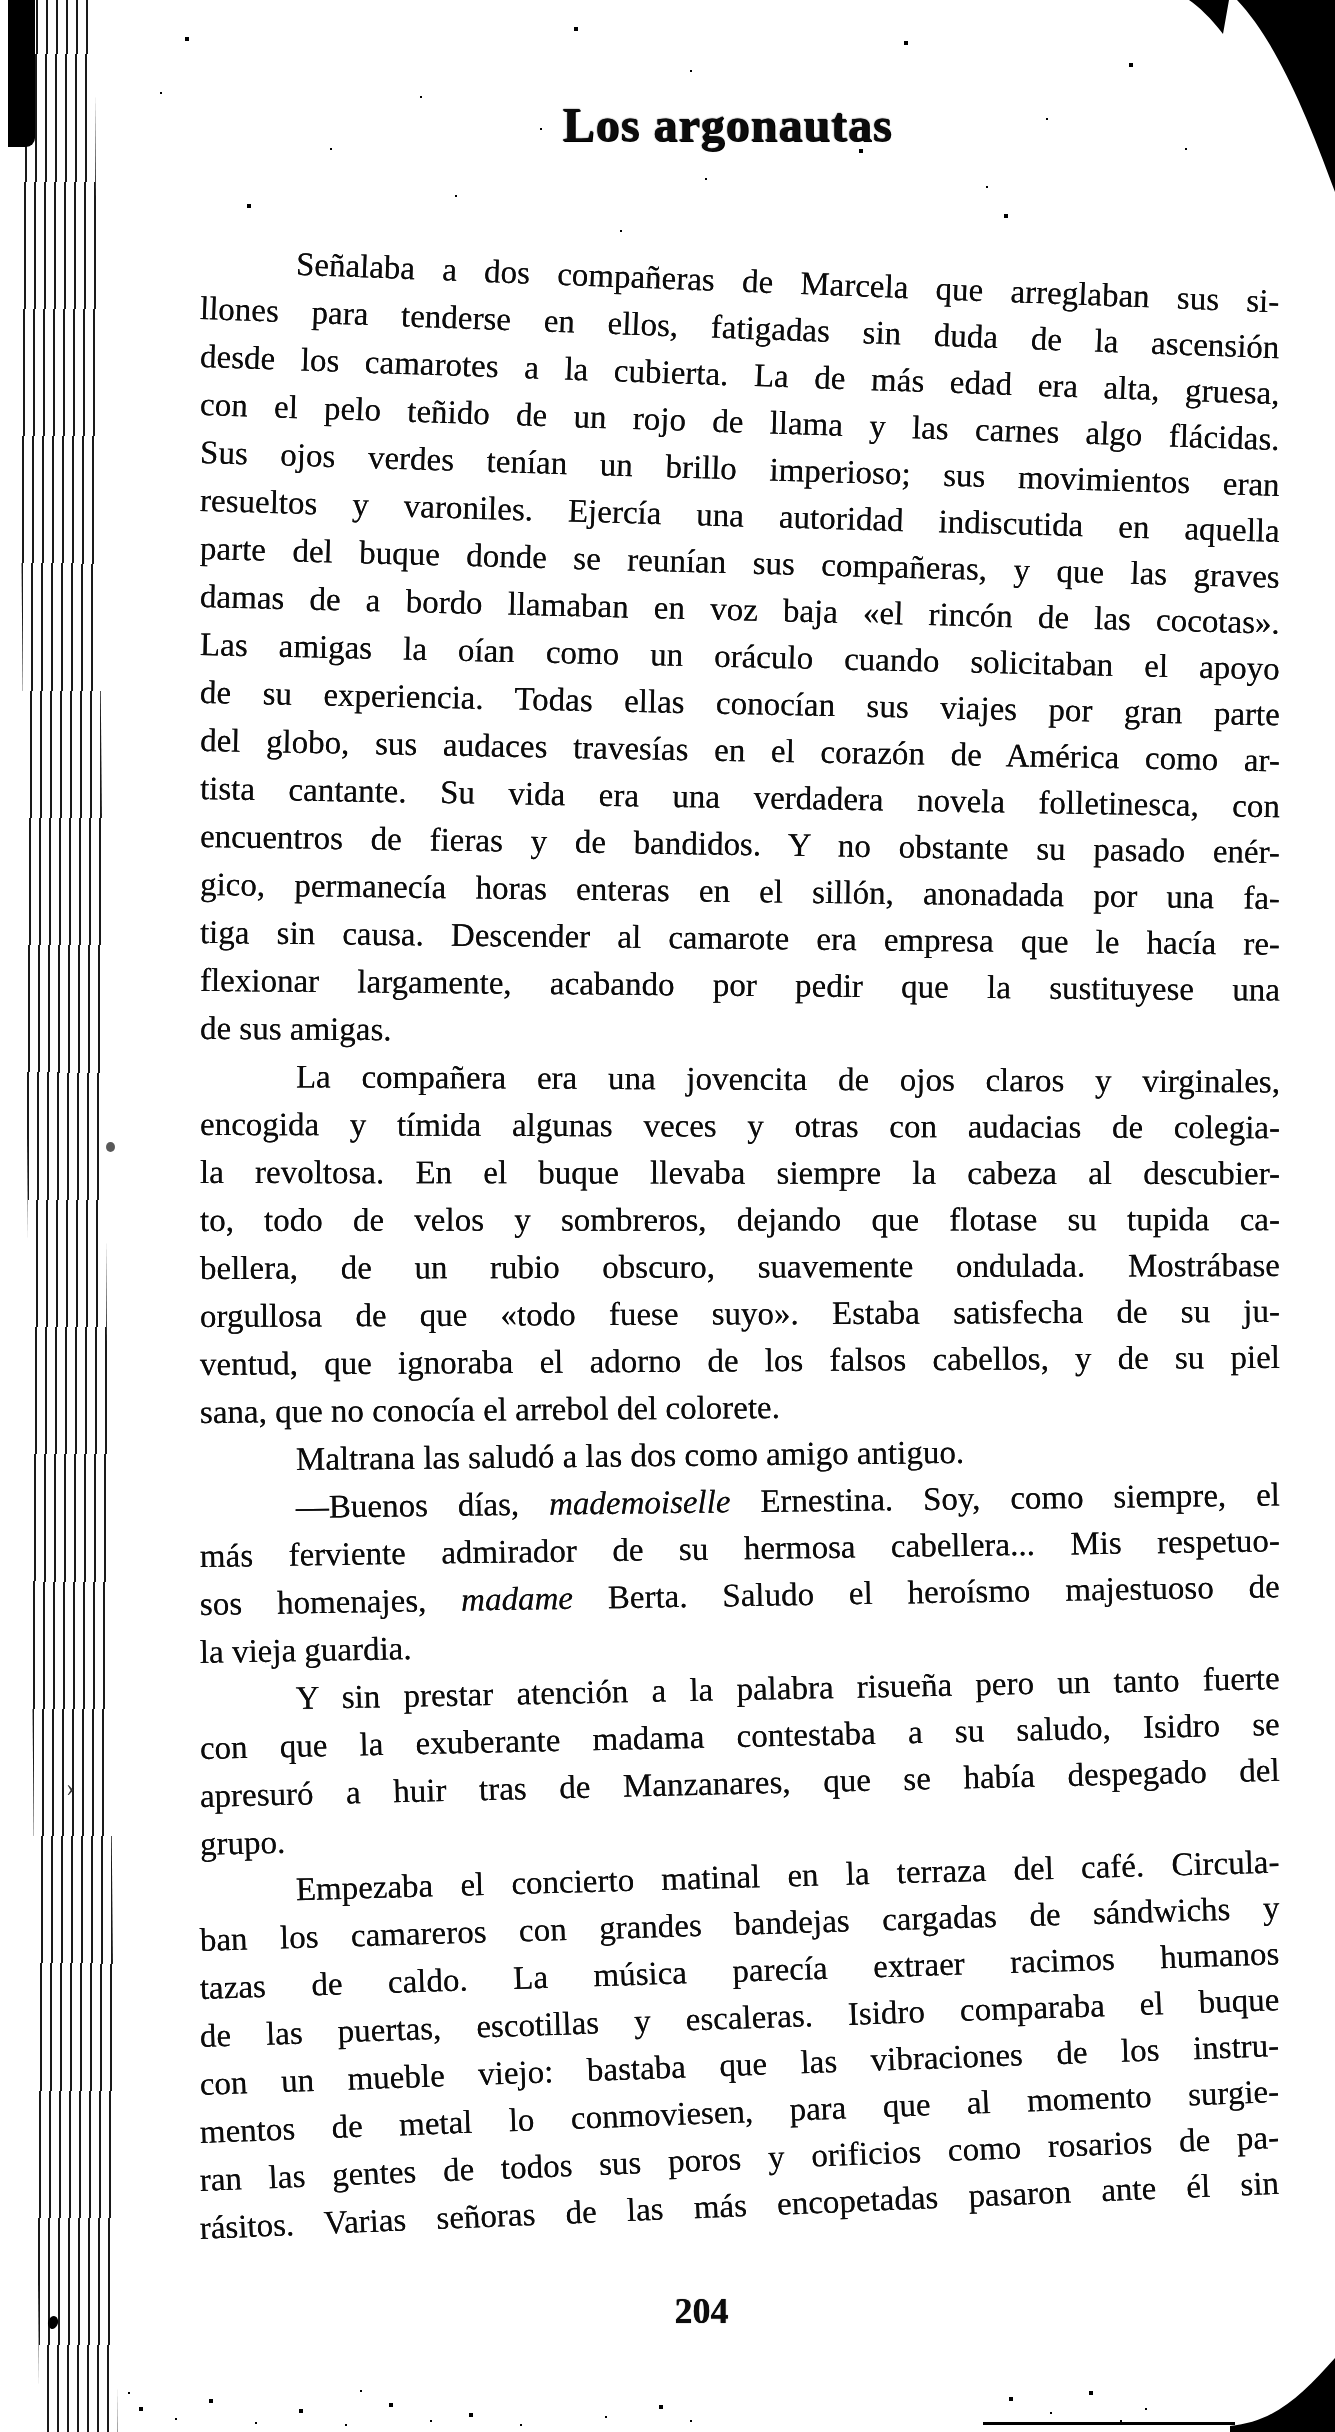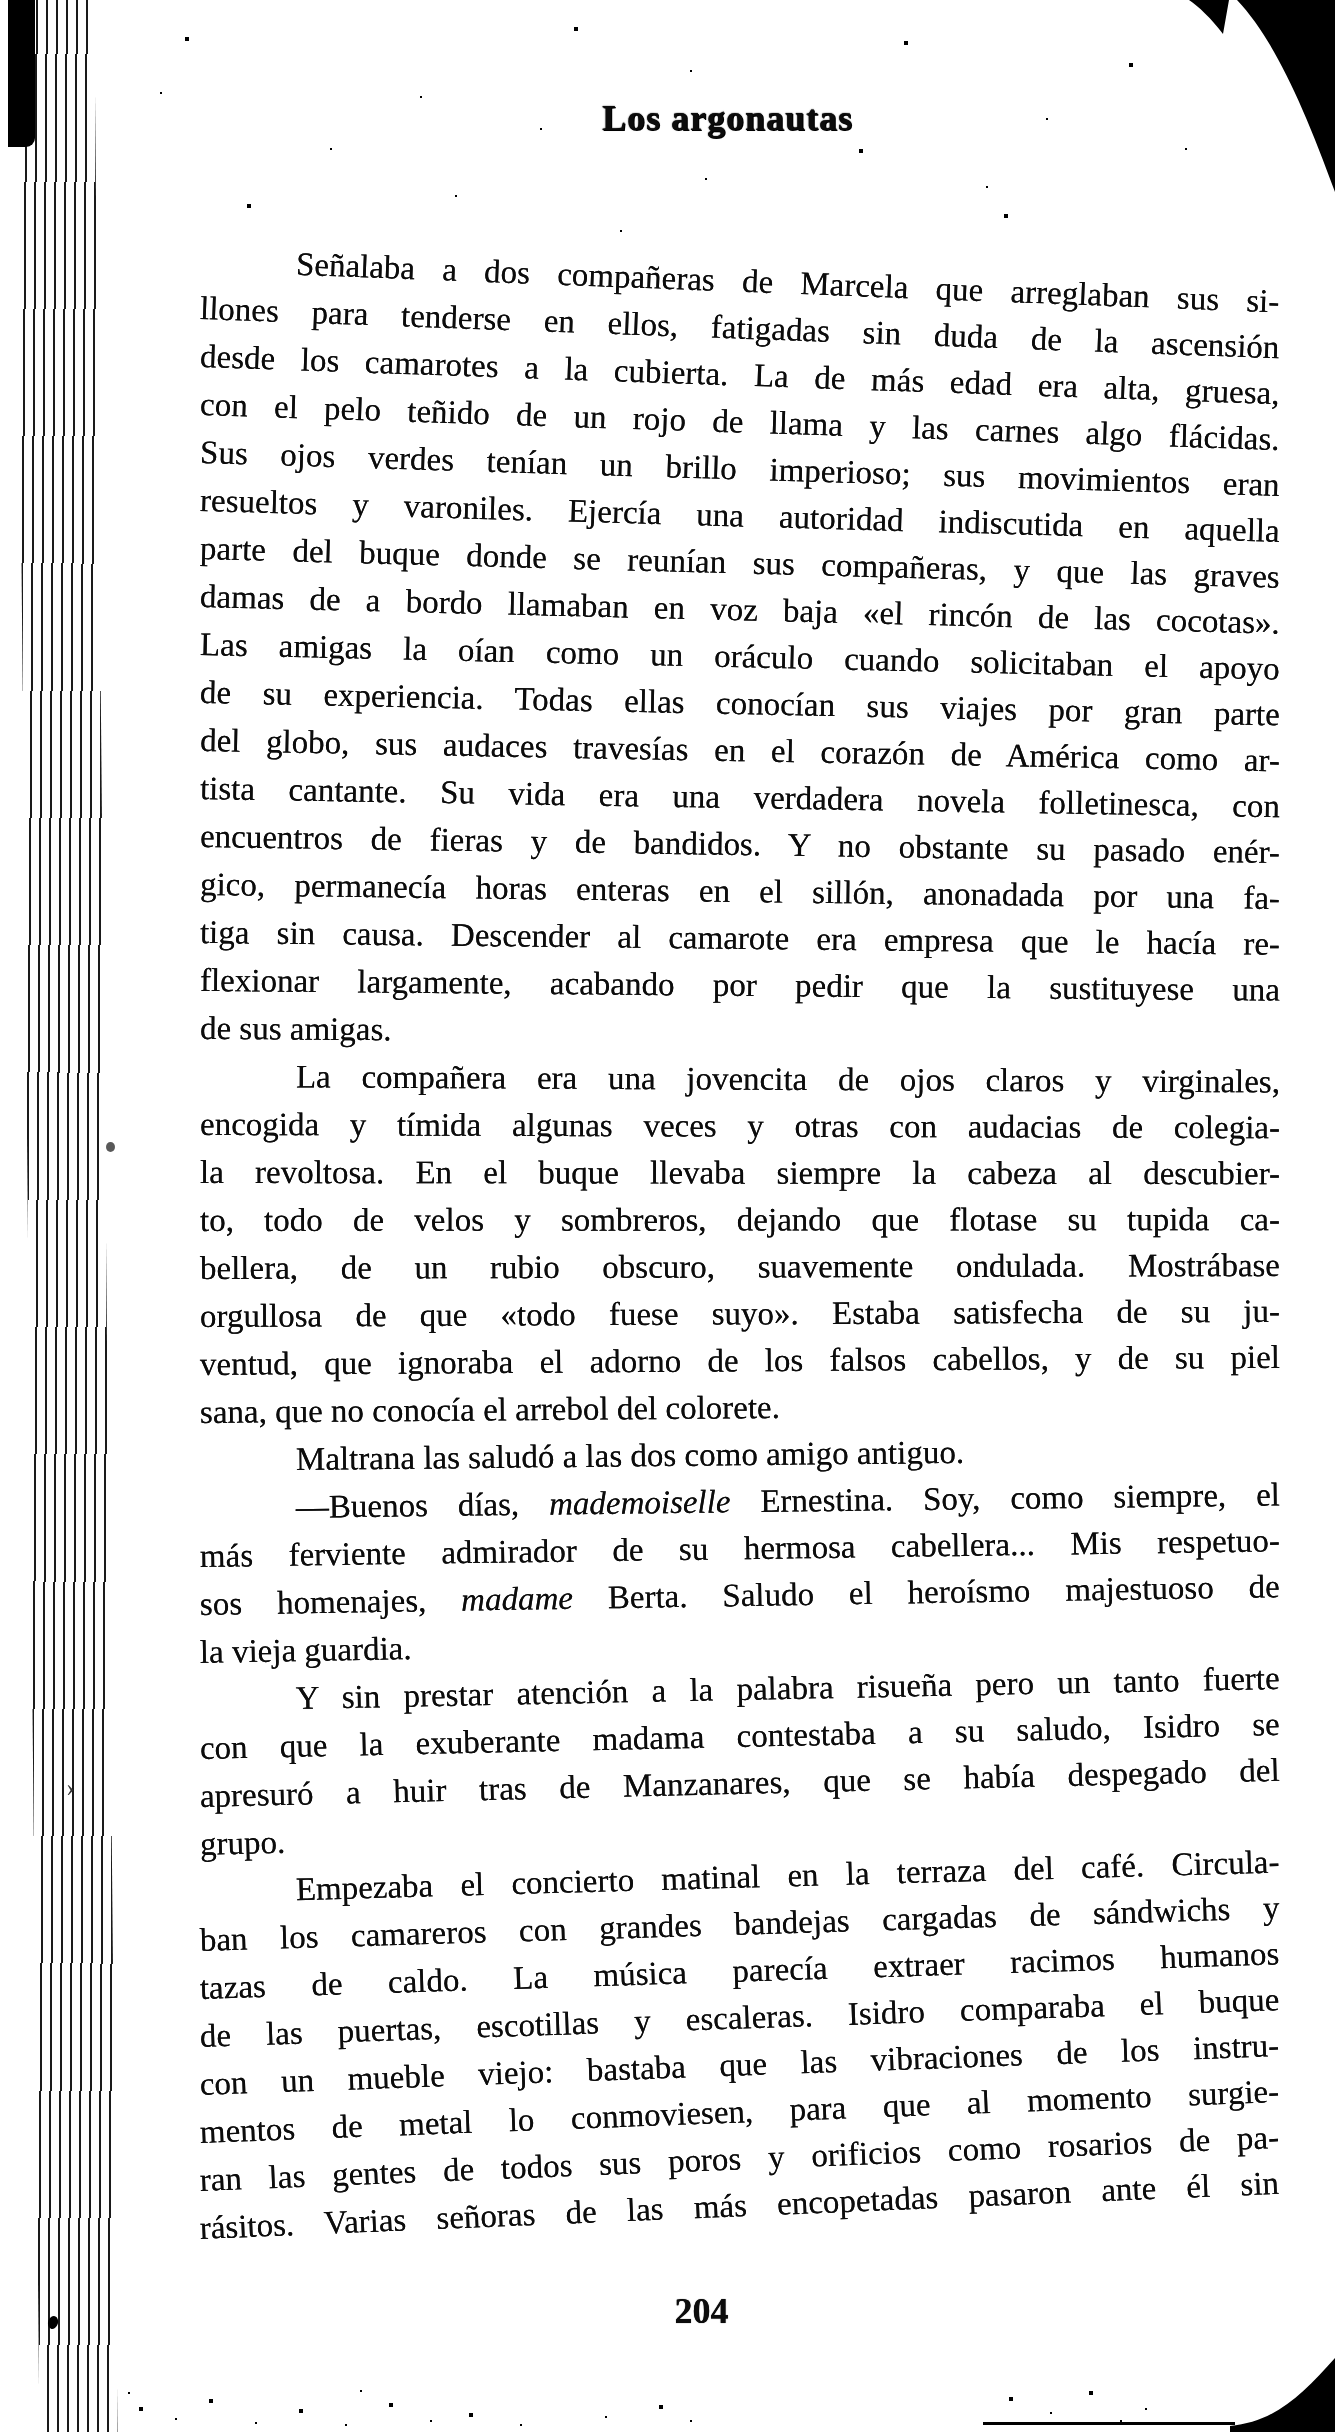--- a/index.html
+++ b/index.html
@@ -50,21 +50,21 @@
   .speck-mid-2{position:absolute;left:66px;top:1788px;width:0;height:0;
     color:#333;font-size:26px;line-height:0;}
   .ink-dot{
     position:absolute;left:48px;top:2316px;width:10px;height:13px;
     background:#000;border-radius:50%;transform:rotate(18deg);
   }
   
   .running-title{
     position:absolute;left:0;top:97px;width:1335px;
     text-align:center;padding-left:120px;box-sizing:border-box;
-    font-size:36px;font-weight:bold;letter-spacing:1px;
+    font-size:48px;font-weight:bold;letter-spacing:1px;
     text-shadow:0 0 1.3px #000, 1px 0.5px 0 #000;
   }
   .body-text{position:absolute;left:200px;top:236px;width:1080px;}
   .line{
     width:1080px;height:48px;
     font-size:33px;line-height:48px;
     text-align:justify;text-align-last:justify;
     transform-origin:0 60%;
     text-shadow:0 0 0.6px rgba(0,0,0,0.85);
     white-space:normal;

